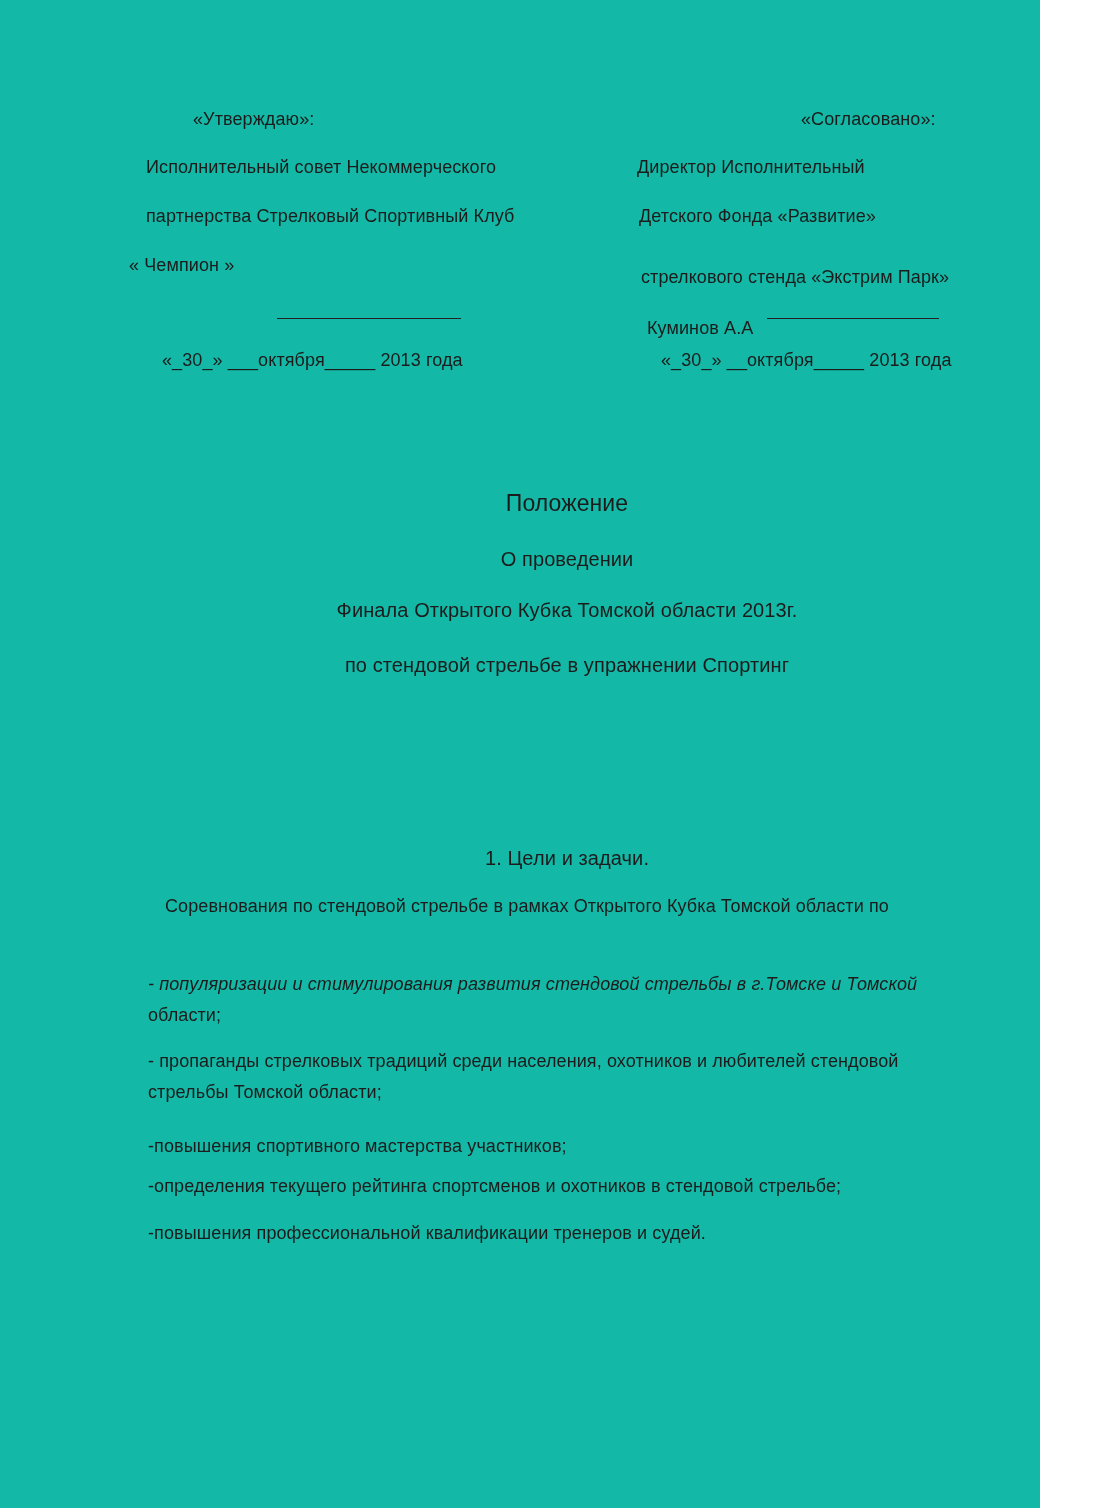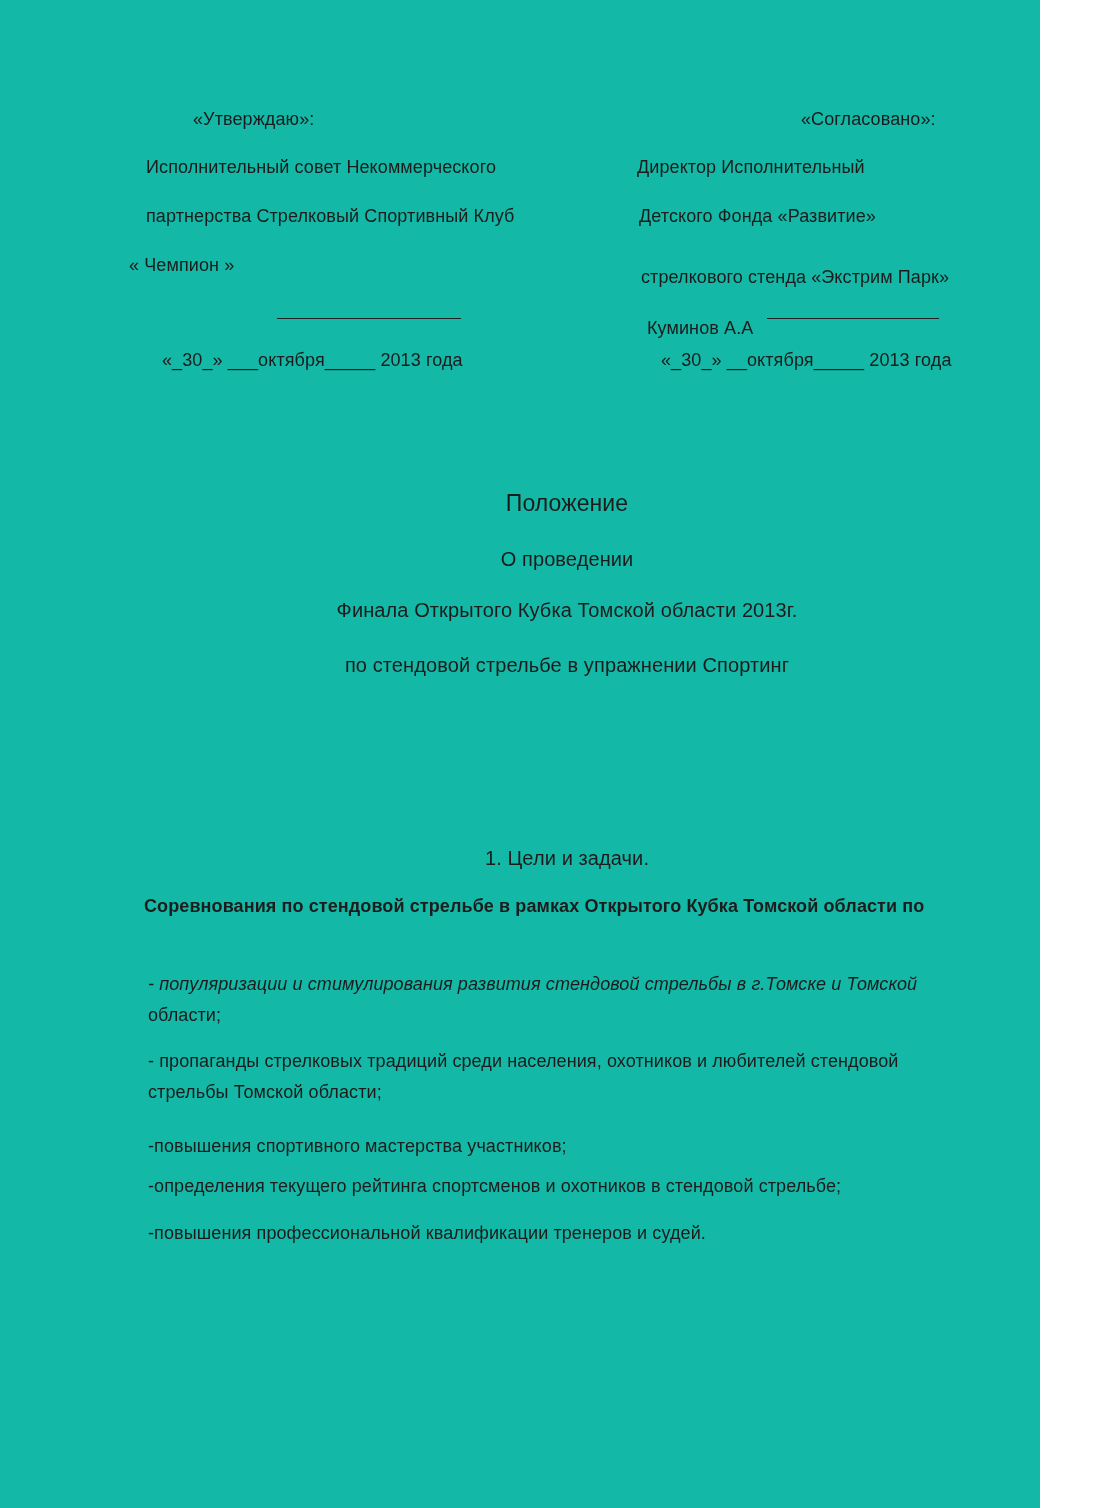--- a/index.html
+++ b/index.html
@@ -80,21 +80,21 @@
     <div class="t" style="left:661px; top:349px;">«_30_» __октября_____ 2013 года</div>
   </div>
 
   <div class="t title-main center" style="top:489px;">Положение</div>
   <div class="t title-sub center" style="top:547px;">О  проведении</div>
   <div class="t title-sub center" style="top:598px;">Финала  Открытого Кубка Томской области 2013г.</div>
   <div class="t title-sub center" style="top:653px;">по стендовой стрельбе в упражнении  Спортинг</div>
 
   <div class="t section-heading center" style="top:846px;">1. Цели и задачи.</div>
 
-  <div class="t body-text" style="left:144px; top:895px;font-weight:bold;"> Соревнования по стендовой стрельбе в рамках Открытого Кубка Томской области по</div>
+  <div class="t body-text" style="left:165px; top:895px;"> Соревнования по стендовой стрельбе в рамках Открытого Кубка Томской области по</div>
 
   <div>
     <div class="t body-text" style="left:148px; top:973px;font-style:italic;">- популяризации и стимулирования развития стендовой стрельбы в г.Томске и Томской</div>
     <div class="t body-text" style="left:148px; top:1004px;">области;</div>
   </div>
   <div>
     <div class="t body-text" style="left:148px; top:1050px;">- пропаганды стрелковых  традиций среди населения, охотников и любителей стендовой</div>
     <div class="t body-text" style="left:148px; top:1081px;">стрельбы Томской  области;</div>
   </div>
   <div>

